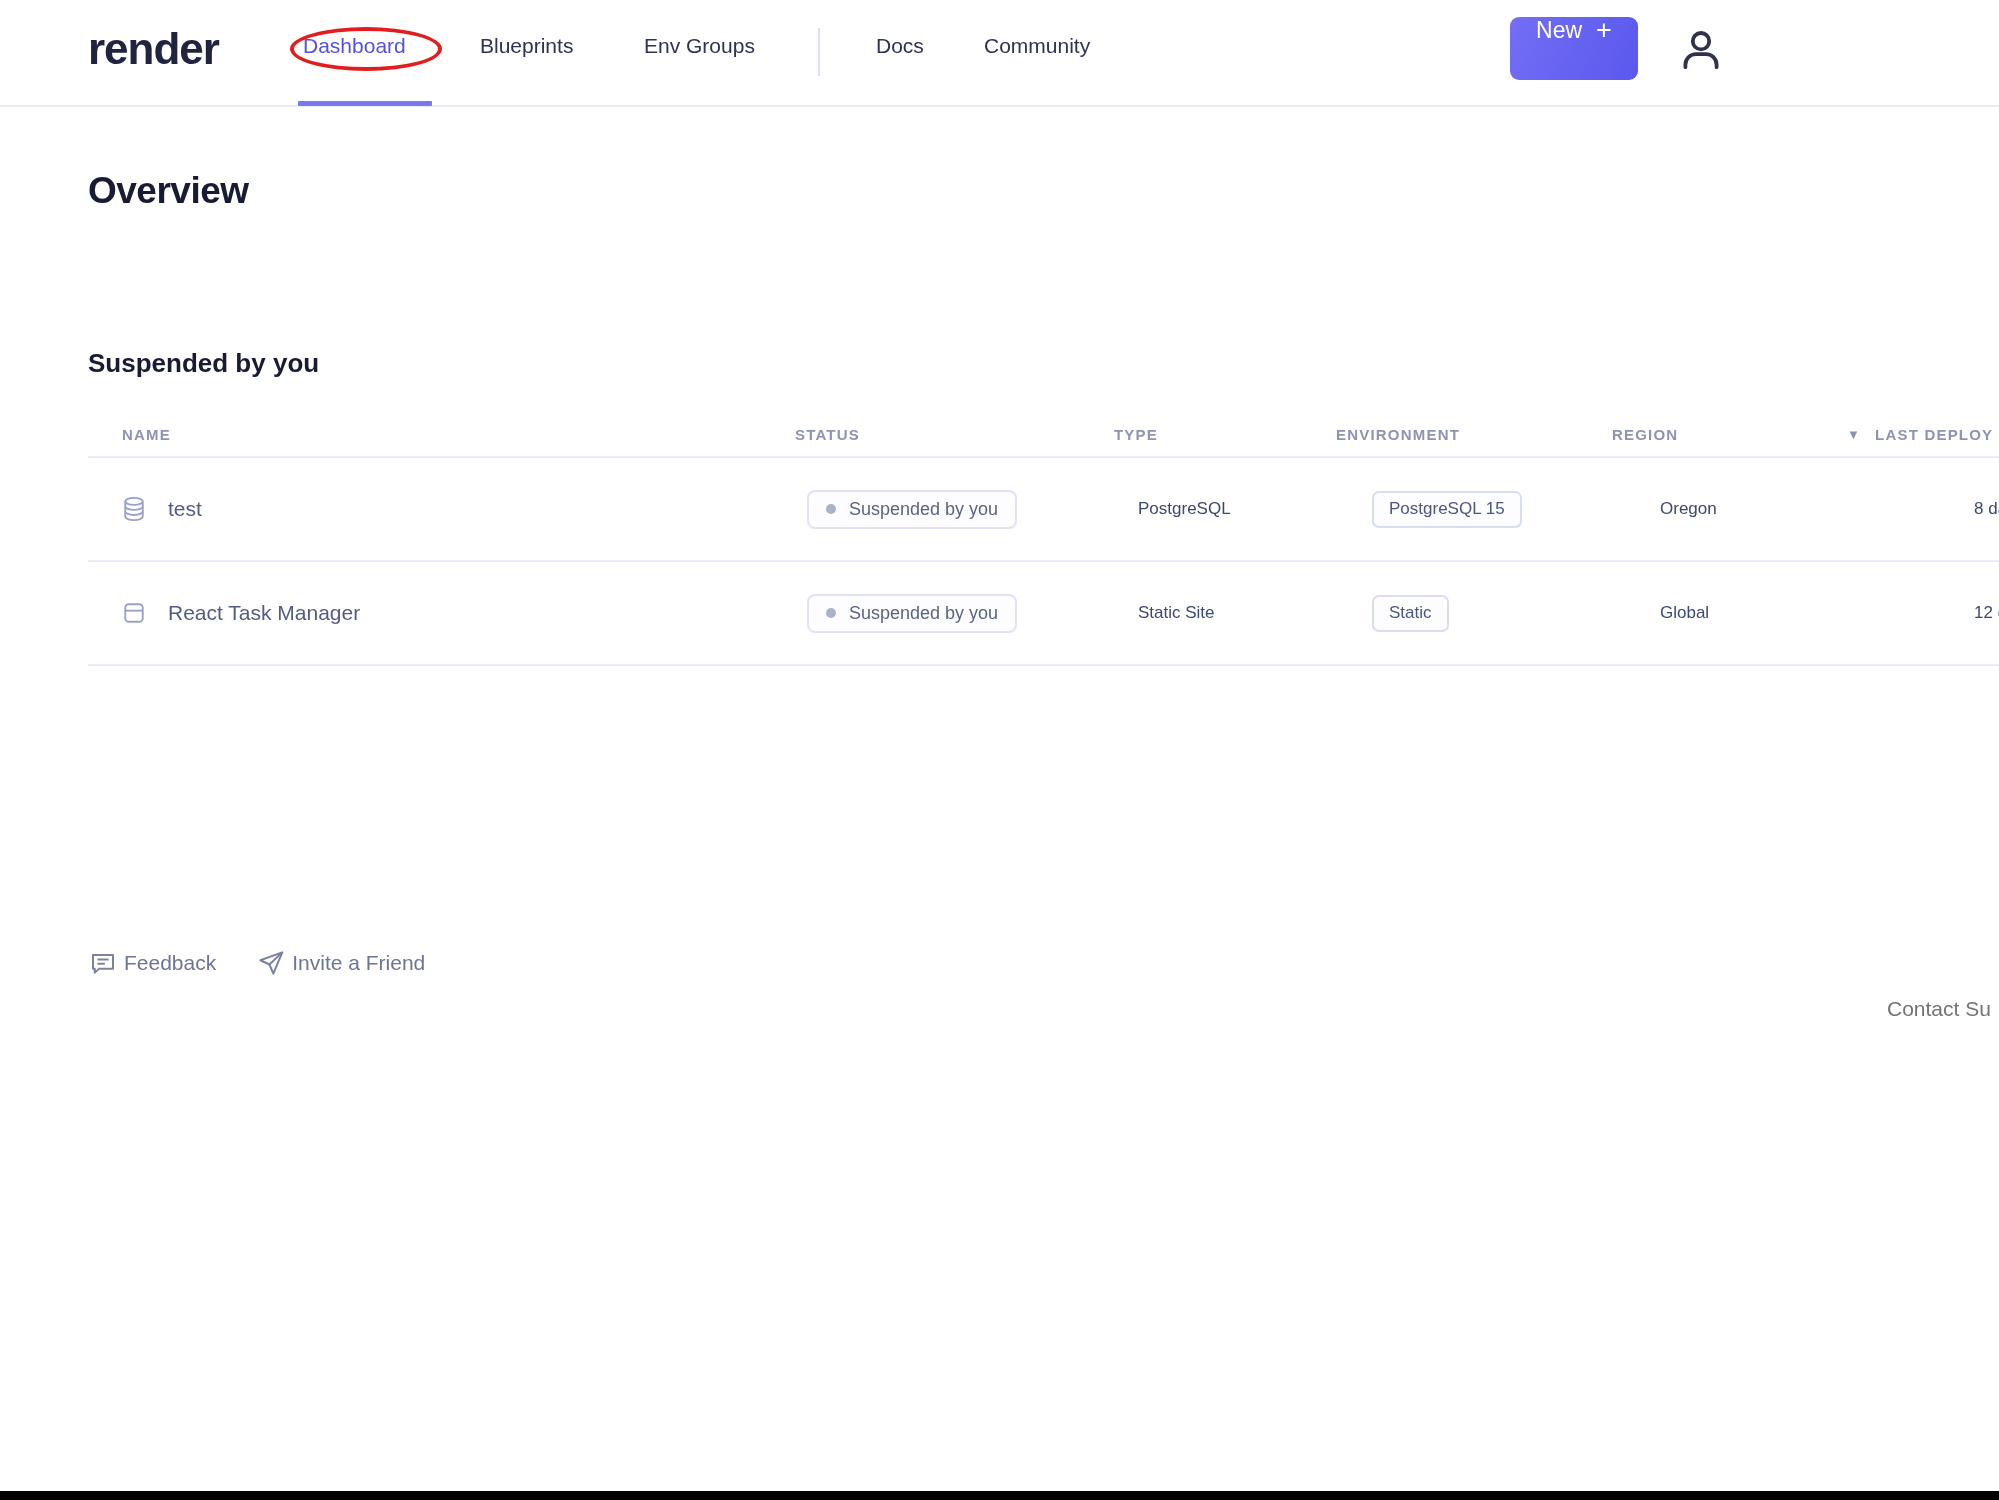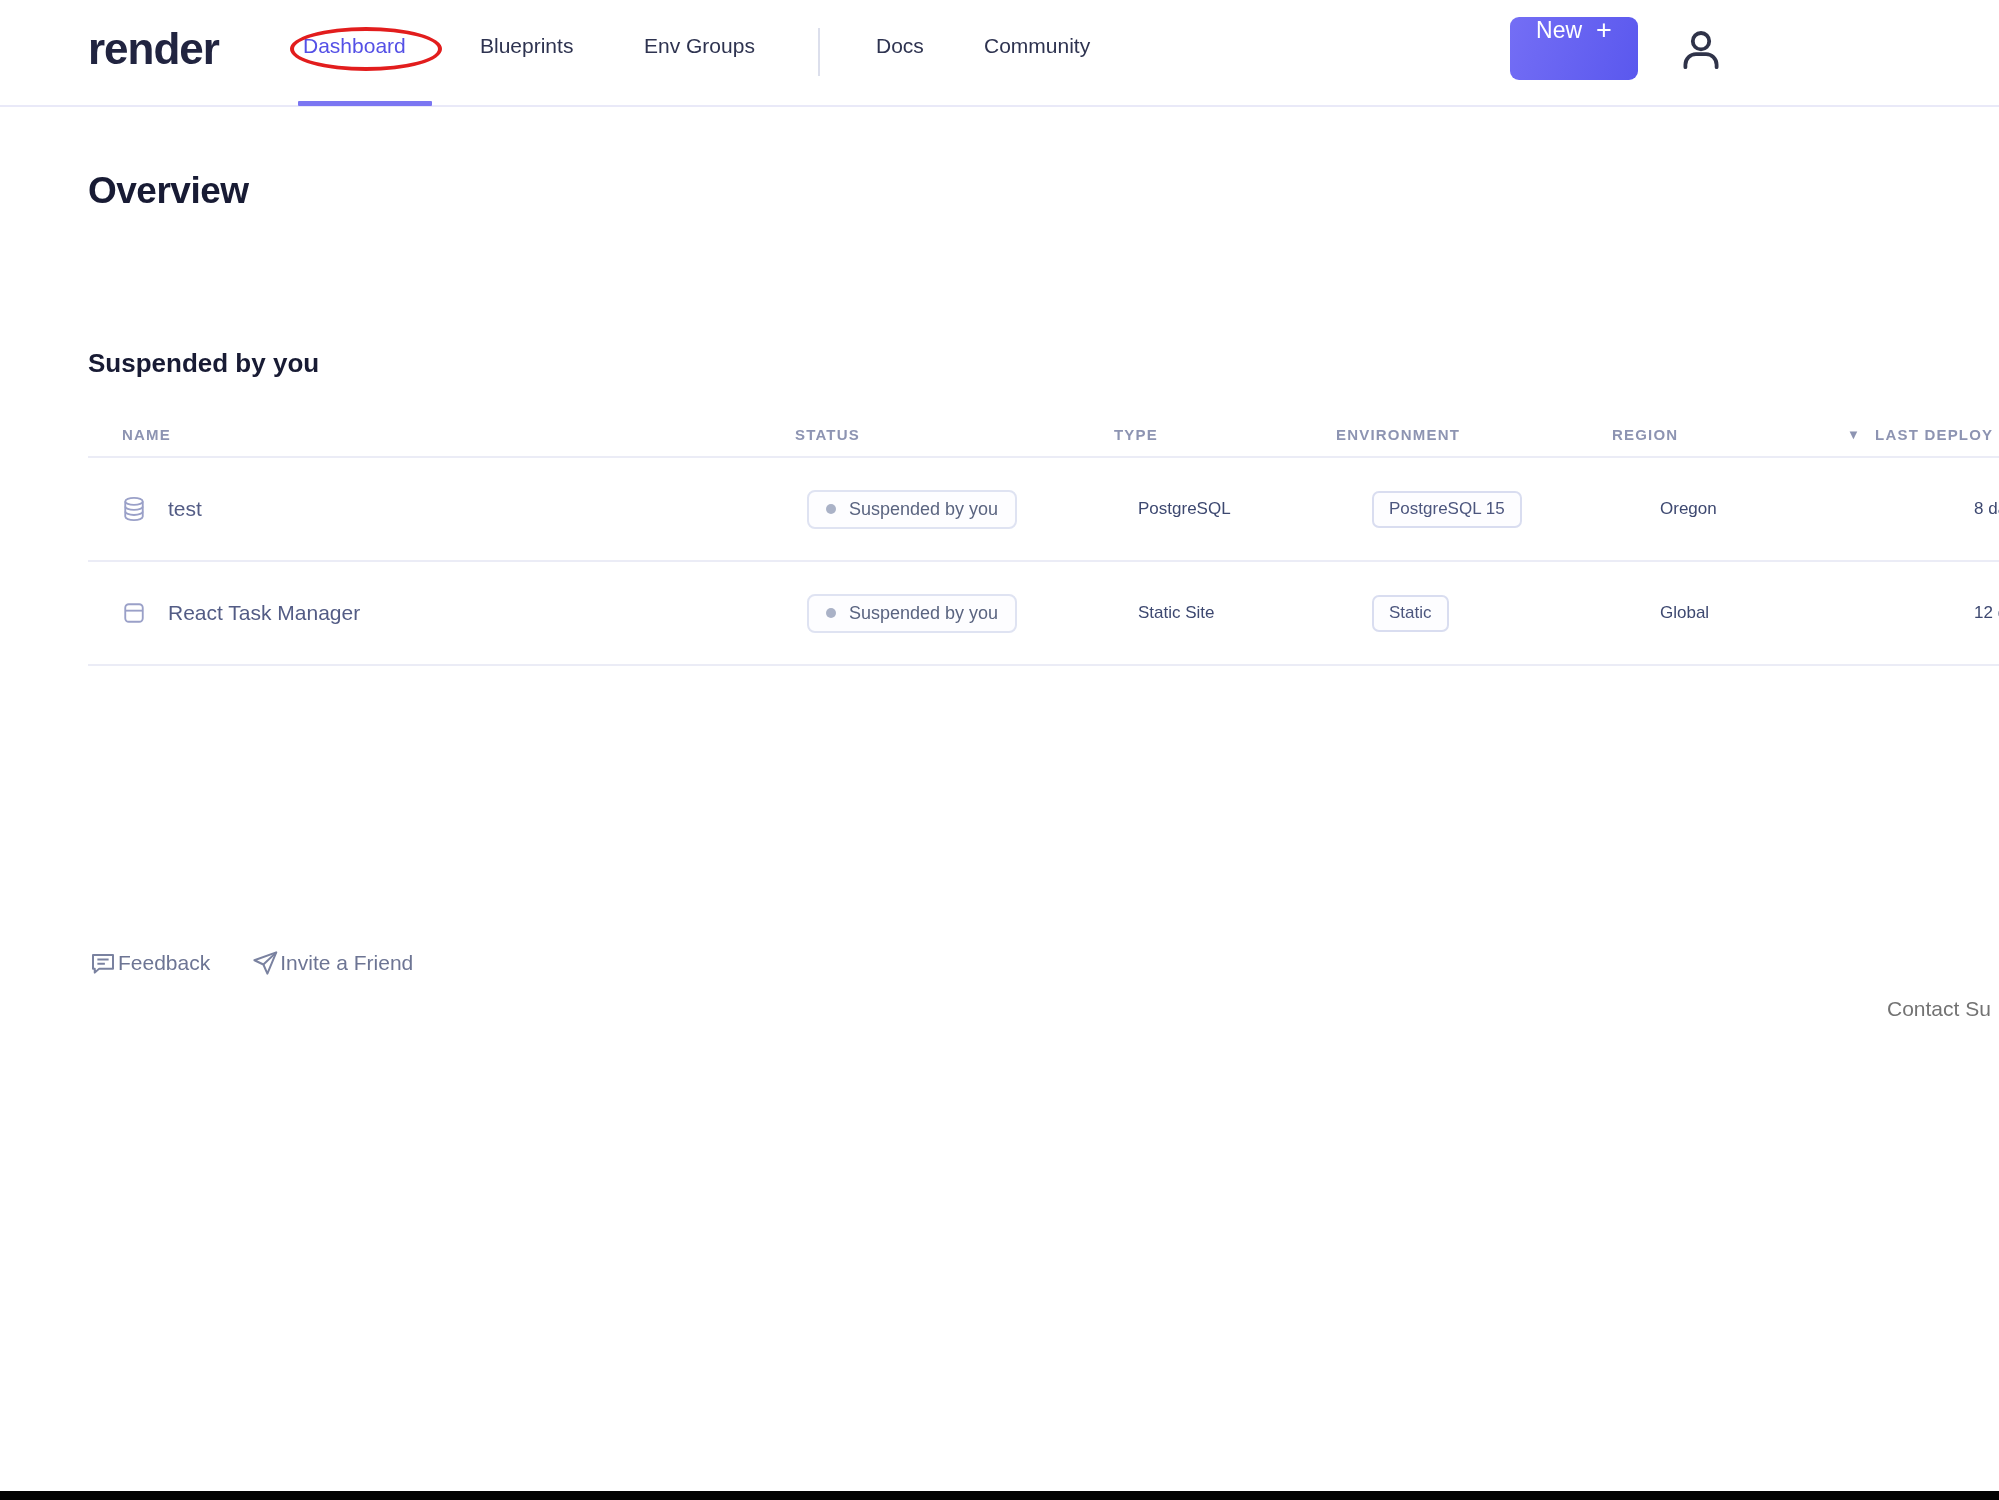--- a/index.html
+++ b/index.html
@@ -47,21 +47,21 @@
                   border:2px solid #dfe3f2; border-radius:8px; background:#fdfdff; }
   .status-dot { width:10px; height:10px; border-radius:50%; background:#aab2c7; }
   .status-text { font-size:18px; color:#5a6480; white-space:nowrap; }
   .type-text, .region-text, .deploy-text { font-size:17px; color:#3d4870; white-space:nowrap; }
   .env-badge { display:inline-flex; align-items:center; height:37px; padding:0 15px;
                border:2px solid #d9ddf0; border-radius:7px; background:#fdfdff; font-size:17px; color:#4c567e; white-space:nowrap; }
   .cell-deploy { padding-left:67px; }
 
   
   .footer-links { position:absolute; left:88px; top:948px; display:flex; align-items:center; gap:40px; }
-  .footer-link { display:flex; align-items:center; gap:0; font-size:21px; color:#6d7594; cursor:pointer; white-space:nowrap; }
+  .footer-link { display:flex; align-items:center; gap:6px; font-size:21px; color:#6d7594; cursor:pointer; white-space:nowrap; }
   .contact-link { position:absolute; left:1887px; top:957px; font-size:21px; color:#737373; cursor:pointer; white-space:nowrap;margin-top:40px; }
 
   .screen-edge-bar { position:absolute; left:0; bottom:0; width:1999px; height:9px; background:#020202; }
 
   svg { display:block; }
 </style>
 </head>
 <body>
 
 <div class="page">

